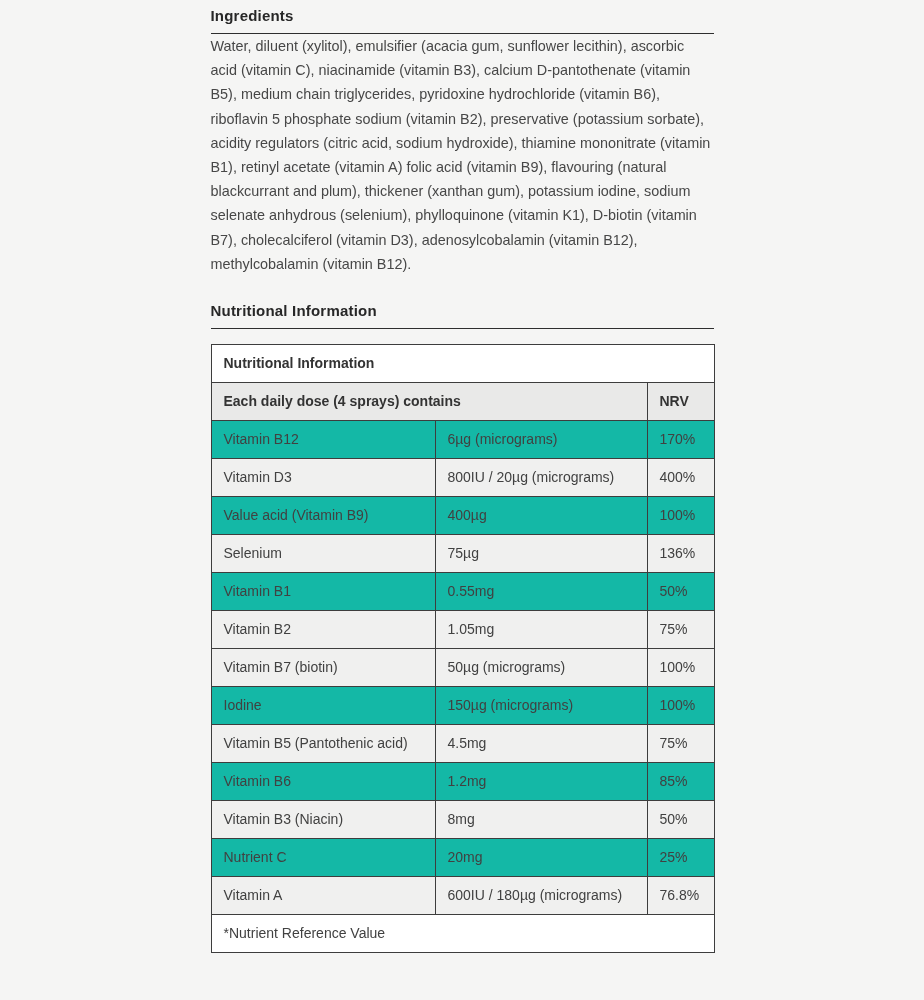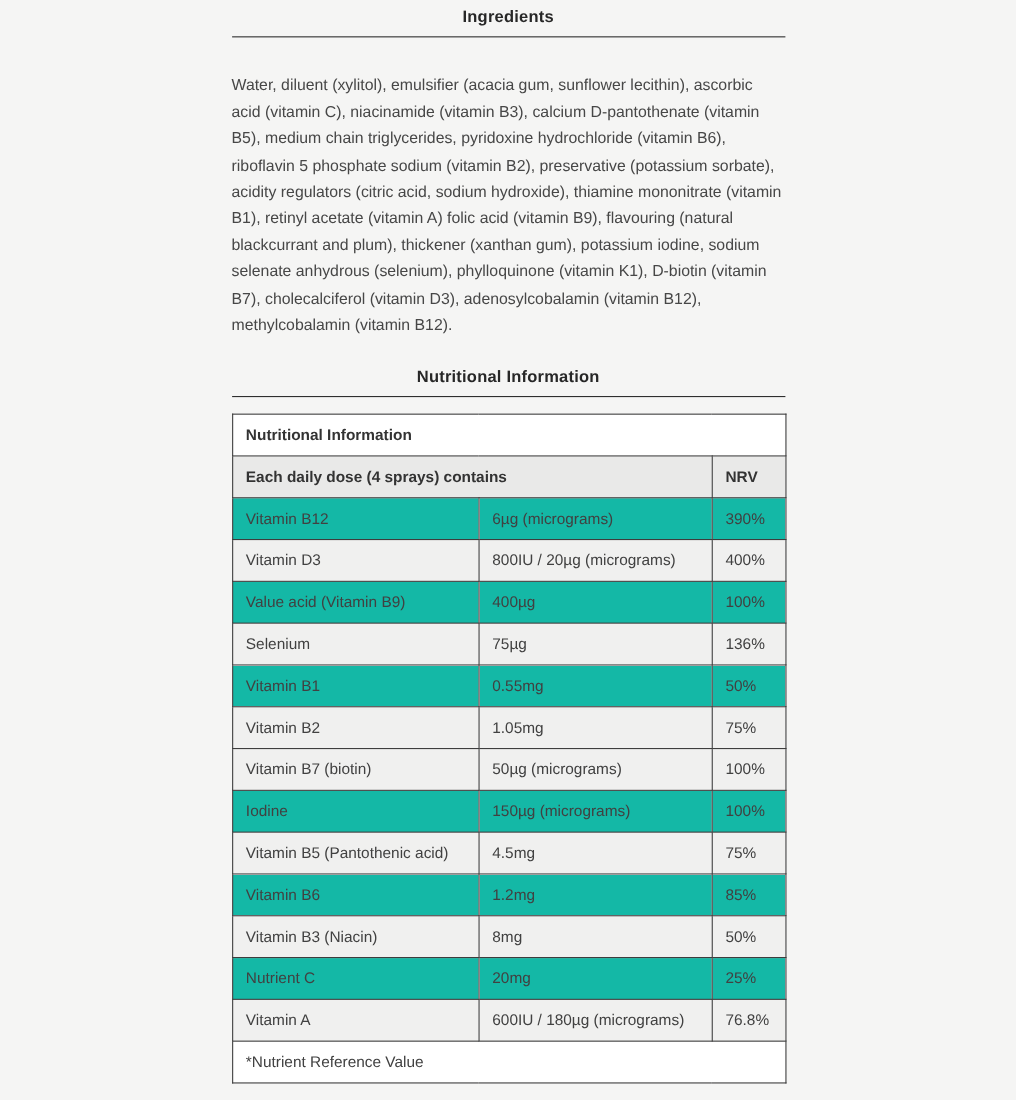--- a/index.html
+++ b/index.html
@@ -19,30 +19,29 @@
   }
   .section-heading {
     font-size: 15px;
     line-height: 19px;
     font-weight: bold;
     color: #272727;
     margin: 0;
     padding-bottom: 8px;
     border-bottom: 1px solid #2e2e2e;
     letter-spacing: 0.2px;
-    text-align: center;
   }
   .heading-nutrition {
     margin-top: 13px;
   }
   .ingredients-text {
     font-size: 14.4px;
     line-height: 24.2px;
     color: #474747;
-    margin: 32px 0 25px 0;
+    margin: 0 0 25px 0;
   }
   table.nutrition-table {
     width: 503px;
     margin-top: 15px;
     margin-bottom: 14px;
     border-collapse: collapse;
     table-layout: fixed;
     font-size: 14px;
     color: #414141;
     background: #ffffff;
@@ -85,21 +84,21 @@
         <td colspan="3" class="bold">Nutritional Information</td>
       </tr>
       <tr class="row-header">
         <td colspan="2" class="bold">Each daily dose (4 sprays) contains</td>
         <td class="bold">NRV</td>
       </tr>
 
       <tr class="row-white">
         <td>Vitamin B12</td>
         <td>6µg (micrograms)</td>
-        <td>390%</td>
+        <td>170%</td>
       </tr>
       <tr class="row-alt">
         <td>Vitamin D3</td>
         <td>800IU / 20µg (micrograms)</td>
         <td>400%</td>
       </tr>
       <tr class="row-white">
         <td>Value acid (Vitamin B9)</td>
         <td>400µg</td>
         <td>100%</td>

